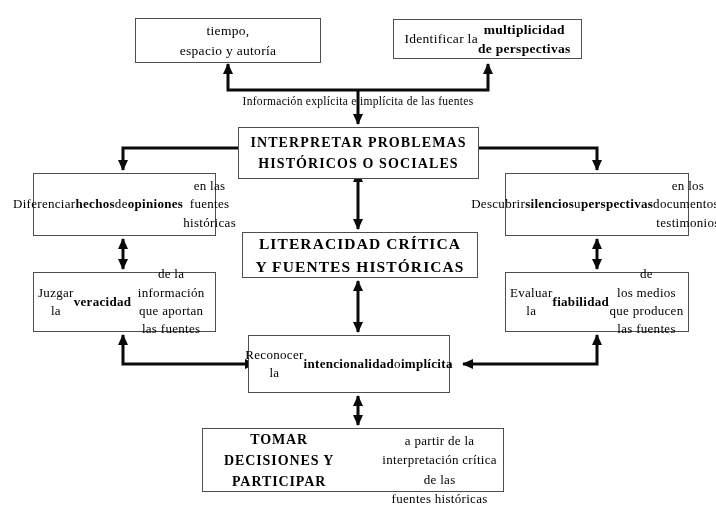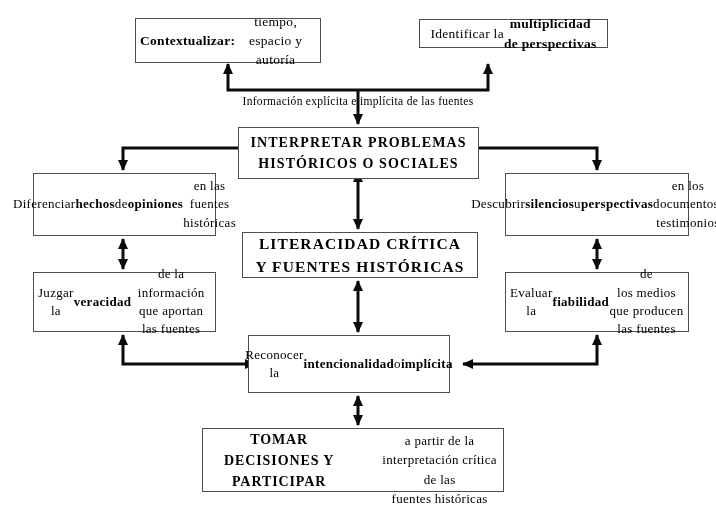--- a/index.html
+++ b/index.html
@@ -21,21 +21,21 @@
     display:flex;align-items:center;justify-content:center;
     text-align:center;
     white-space:pre-line;
     line-height:1.42;
     letter-spacing:0.3px;
     font-size:13px;
     padding:2px 4px;
   }
   .node .b{font-weight:bold;}
   #node-contextualizar{left:135px;top:18px;width:186px;height:45px;font-size:13.5px;}
-  #node-identificar{left:393px;top:19px;width:189px;height:29px;font-size:13.5px;margin-left:26px;}
+  #node-identificar{left:393px;top:19px;width:189px;height:40px;font-size:13.5px;}
   #node-interpretar{left:238px;top:127px;width:241px;height:52px;font-size:14px;letter-spacing:1.1px;line-height:1.5;}
   #node-literacidad{left:242px;top:232px;width:236px;height:46px;font-size:15.5px;letter-spacing:1.1px;line-height:1.5;align-items:center;}
   #node-diferenciar{left:33px;top:173px;width:183px;height:63px;}
   #node-juzgar{left:33px;top:272px;width:183px;height:60px;}
   #node-descubrir{left:505px;top:173px;width:184px;height:63px;}
   #node-evaluar{left:505px;top:272px;width:184px;height:60px;}
   #node-reconocer{left:248px;top:335px;width:202px;height:58px;}
   #node-tomar{left:202px;top:428px;width:302px;height:64px;line-height:1.5;gap:29px;}
   #node-tomar .b{font-size:14px;letter-spacing:0.9px;}
   #flow-label{
@@ -67,21 +67,21 @@
     <path d="M123,239 L123,269" marker-start="url(#ah)" marker-end="url(#ah)"></path>
     <path d="M123,335 L123,364 L255,364" marker-start="url(#ah)" marker-end="url(#ah)"></path>
 
     <path d="M479,148 L597,148 L597,170" marker-end="url(#ah)"></path>
     <path d="M597,239 L597,269" marker-start="url(#ah)" marker-end="url(#ah)"></path>
     <path d="M597,335 L597,364 L463,364" marker-start="url(#ah)" marker-end="url(#ah)"></path>
   </svg>
 
   <div id="flow-label">Información explícita e implícita de las fuentes</div>
 
-  <div class="node" id="node-contextualizar"><span class="b">Contextualizar:</span><span> tiempo,
+  <div class="node" id="node-contextualizar"><span> tiempo,
 espacio y autoría</span></div>
 
   <div class="node" id="node-identificar"><span>Identificar la </span><span class="b">multiplicidad
 de perspectivas</span></div>
 
   <div class="node" id="node-interpretar"><span class="b">INTERPRETAR PROBLEMAS
 HISTÓRICOS O SOCIALES</span></div>
 
   <div class="node" id="node-diferenciar"><span>Diferenciar </span><span class="b">hechos</span><span> de
 </span><span class="b">opiniones</span><span> en las fuentes

